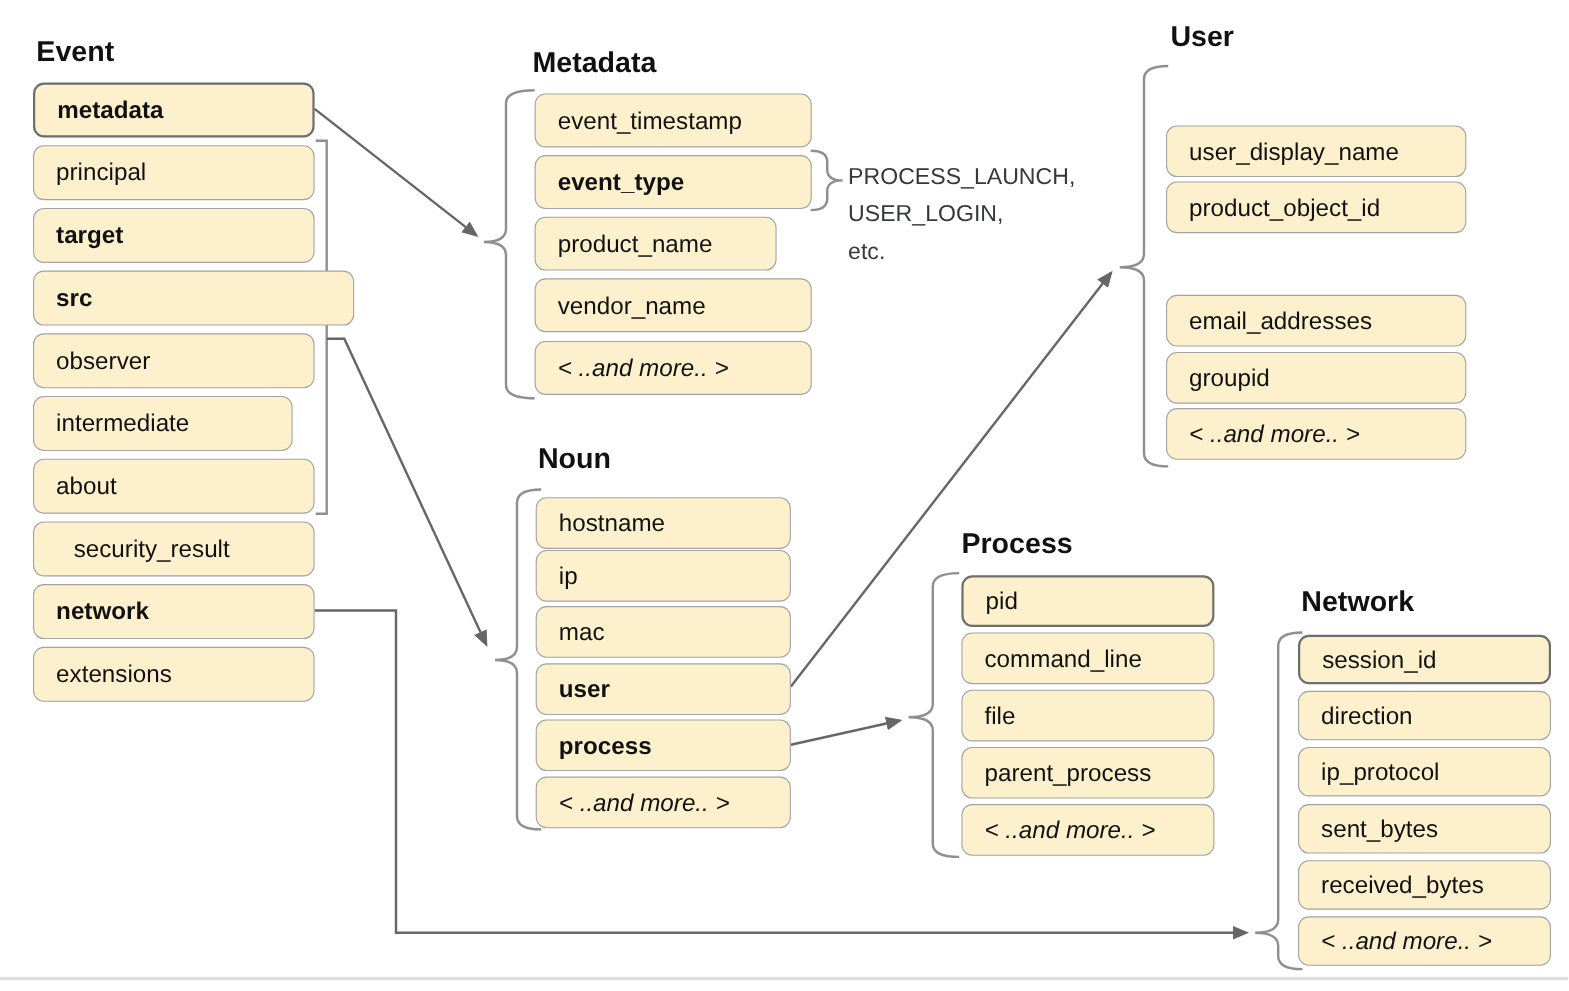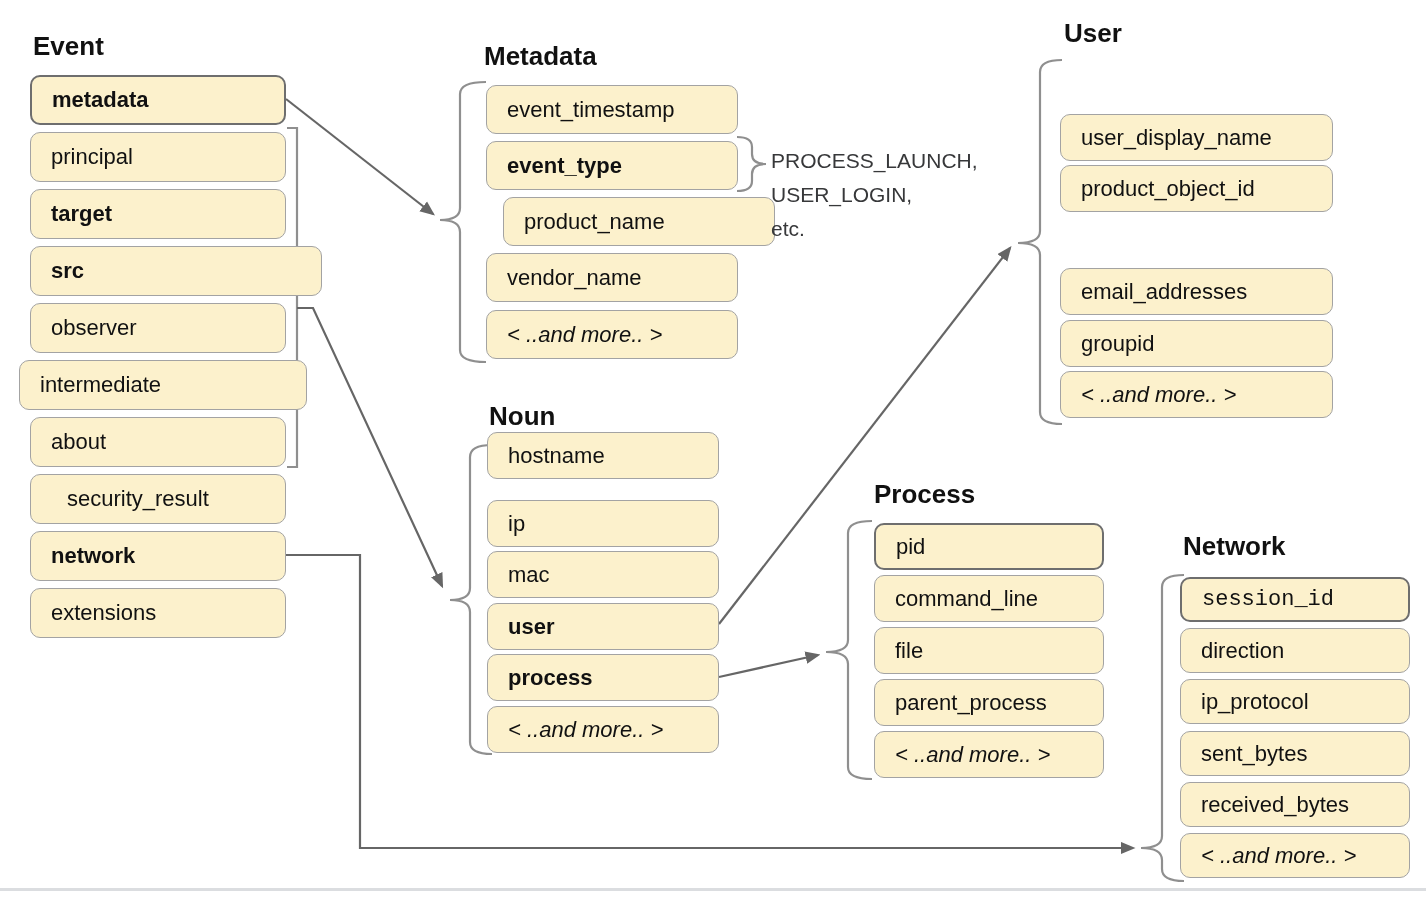--- a/index.html
+++ b/index.html
@@ -75,41 +75,41 @@
     <path class="arrow" d="M719,677 L818,655"></path>
     <path class="arrow" d="M286,555 L360,555 L360,848 L1133,848"></path>
   </svg>
 
   <div class="gtitle" style="left:33px;top:31px;">Event</div>
   <div class="box bold strong" style="left:30px;top:75px;width:256px;height:50px;">metadata</div>
   <div class="box" style="left:30px;top:132px;width:256px;height:50px;">principal</div>
   <div class="box bold" style="left:30px;top:189px;width:256px;height:50px;">target</div>
   <div class="box" style="left:30px;top:246px;width:292px;height:50px;font-weight:bold;">src</div>
   <div class="box" style="left:30px;top:303px;width:256px;height:50px;">observer</div>
-  <div class="box" style="left:19px;top:360px;width:288px;height:50px;">intermediate</div>
+  <div class="box" style="left:30px;top:360px;width:236px;height:50px;">intermediate</div>
   <div class="box" style="left:30px;top:417px;width:256px;height:50px;">about</div>
   <div class="box" style="left:30px;top:474px;width:256px;height:50px;padding-left:36px;">security_result</div>
   <div class="box bold" style="left:30px;top:531px;width:256px;height:50px;">network</div>
   <div class="box" style="left:30px;top:588px;width:256px;height:50px;">extensions</div>
 
   <div class="gtitle" style="left:484px;top:41px;">Metadata</div>
   <div class="box" style="left:486px;top:85px;width:252px;height:49px;">event_timestamp</div>
   <div class="box bold" style="left:486px;top:141px;width:252px;height:49px;">event_type</div>
-  <div class="box" style="left:503px;top:197px;width:272px;height:49px;">product_name</div>
+  <div class="box" style="left:486px;top:197px;width:220px;height:49px;">product_name</div>
   <div class="box" style="left:486px;top:253px;width:252px;height:49px;">vendor_name</div>
   <div class="box more" style="left:486px;top:310px;width:252px;height:49px;">&lt; ..and more.. &gt;</div>
 
   <div class="note" style="left:771px;top:144px;">
     <div>PROCESS_LAUNCH,</div>
     <div>USER_LOGIN,</div>
     <div>etc.</div>
   </div>
 
   <div class="gtitle" style="left:489px;top:401px;">Noun</div>
-  <div class="box" style="left:487px;top:432px;width:232px;height:47px;">hostname</div>
+  <div class="box" style="left:487px;top:452px;width:232px;height:47px;">hostname</div>
   <div class="box" style="left:487px;top:500px;width:232px;height:47px;">ip</div>
   <div class="box" style="left:487px;top:551px;width:232px;height:47px;">mac</div>
   <div class="box bold" style="left:487px;top:603px;width:232px;height:47px;">user</div>
   <div class="box bold" style="left:487px;top:654px;width:232px;height:47px;">process</div>
   <div class="box more" style="left:487px;top:706px;width:232px;height:47px;">&lt; ..and more.. &gt;</div>
 
   <div class="gtitle" style="left:1064px;top:18px;">User</div>
   <div class="box" style="left:1060px;top:114px;width:273px;height:47px;">user_display_name</div>
   <div class="box" style="left:1060px;top:165px;width:273px;height:47px;">product_object_id</div>
   <div class="box" style="left:1060px;top:268px;width:273px;height:47px;">email_addresses</div>
@@ -117,21 +117,21 @@
   <div class="box more" style="left:1060px;top:371px;width:273px;height:47px;">&lt; ..and more.. &gt;</div>
 
   <div class="gtitle" style="left:874px;top:479px;">Process</div>
   <div class="box strong" style="left:874px;top:523px;width:230px;height:47px;">pid</div>
   <div class="box" style="left:874px;top:575px;width:230px;height:47px;">command_line</div>
   <div class="box" style="left:874px;top:627px;width:230px;height:47px;">file</div>
   <div class="box" style="left:874px;top:679px;width:230px;height:47px;">parent_process</div>
   <div class="box more" style="left:874px;top:731px;width:230px;height:47px;">&lt; ..and more.. &gt;</div>
 
   <div class="gtitle" style="left:1183px;top:531px;">Network</div>
-  <div class="box strong" style="left:1180px;top:577px;width:230px;height:45px;font-family:Liberation Mono, monospace;">session_id</div>
+  <div class="box strong" style="left:1180px;top:577px;width:230px;height:45px;">session_id</div>
   <div class="box" style="left:1180px;top:628px;width:230px;height:45px;">direction</div>
   <div class="box" style="left:1180px;top:679px;width:230px;height:45px;">ip_protocol</div>
   <div class="box" style="left:1180px;top:731px;width:230px;height:45px;">sent_bytes</div>
   <div class="box" style="left:1180px;top:782px;width:230px;height:45px;">received_bytes</div>
   <div class="box more" style="left:1180px;top:833px;width:230px;height:45px;">&lt; ..and more.. &gt;</div>
 
   <div class="bottom-rule"></div>
 </div>
 
 </body></html>

